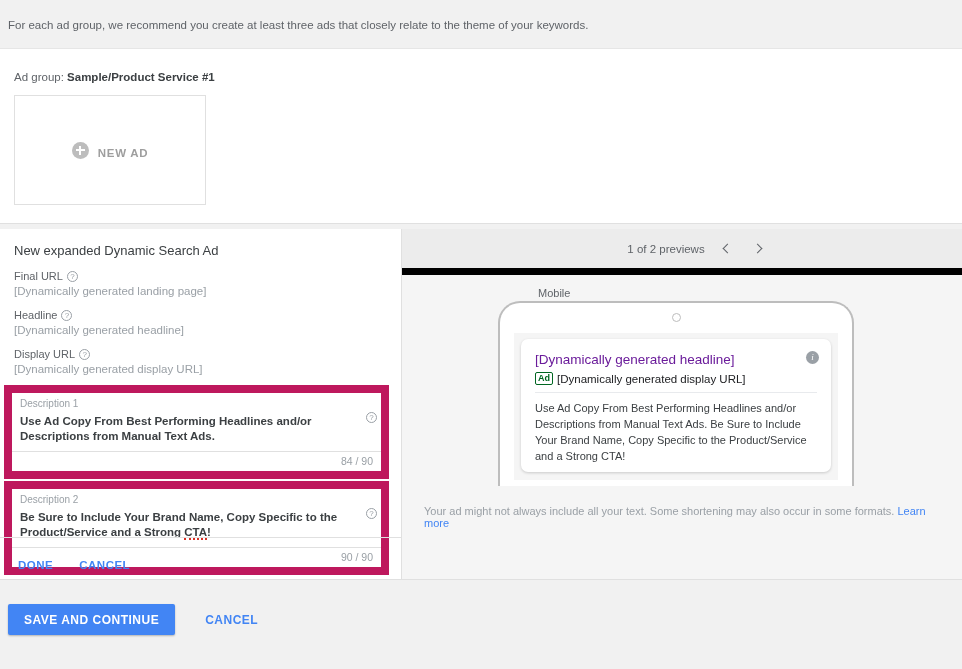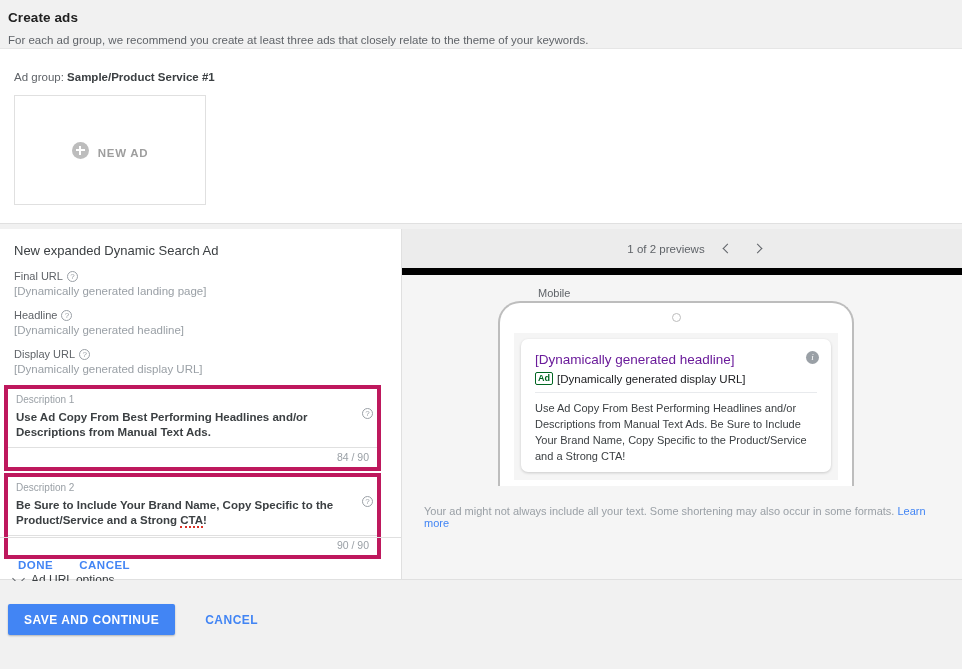--- a/index.html
+++ b/index.html
@@ -60,22 +60,22 @@
 
   .help-icon {
     display:inline-block; width:11px; height:11px; border-radius:50%;
     border:1px solid #9aa0a6; color:#9aa0a6;
     font-size:8px; line-height:9px; text-align:center;
     font-family:"Liberation Sans", sans-serif; cursor:pointer;
   }
 
   
   .desc-highlight {
-    border:4px solid #be185d;
-    margin:10px 20px 0 4px;
+    border:8px solid #be185d;
+    margin:10px 12px 0 4px;
     background:#fff;
   }
   .desc-highlight.second { margin-top:2px; }
   .desc-inner { padding:5px 8px 0 8px; position:relative; }
   .desc-label { font-size:10px; color:#9aa0a6; }
   .desc-text {
     font-size:11.5px; color:#3c4043; font-weight:bold;
     line-height:15px; padding:5px 22px 7px 0; min-height:31px;
   }
   .desc-help { position:absolute; right:4px; top:19px; }
@@ -183,21 +183,20 @@
     box-shadow:0 1px 2px rgba(0,0,0,.25);
   }
   .footer-cancel { font-size:12px; font-weight:bold; color:#4285f4; letter-spacing:.5px;
     background:none; border:none; cursor:pointer; margin-top:8px;
     font-family:"Liberation Sans", sans-serif; }
 </style>
 </head>
 <body>
 
 <div class="page-head">
-  <div class="page-title">Create ads</div>
   <div class="page-sub">For each ad group, we recommend you create at least three ads that closely relate to the theme of your keywords.</div>
 </div>
 
 <div class="adgroup-card">
   <div class="adgroup-label">
     <span>Ad group:</span>
     <b>Sample/Product Service #1</b>
   </div>
   <div class="new-ad-box">
     <div class="new-ad-inner">

